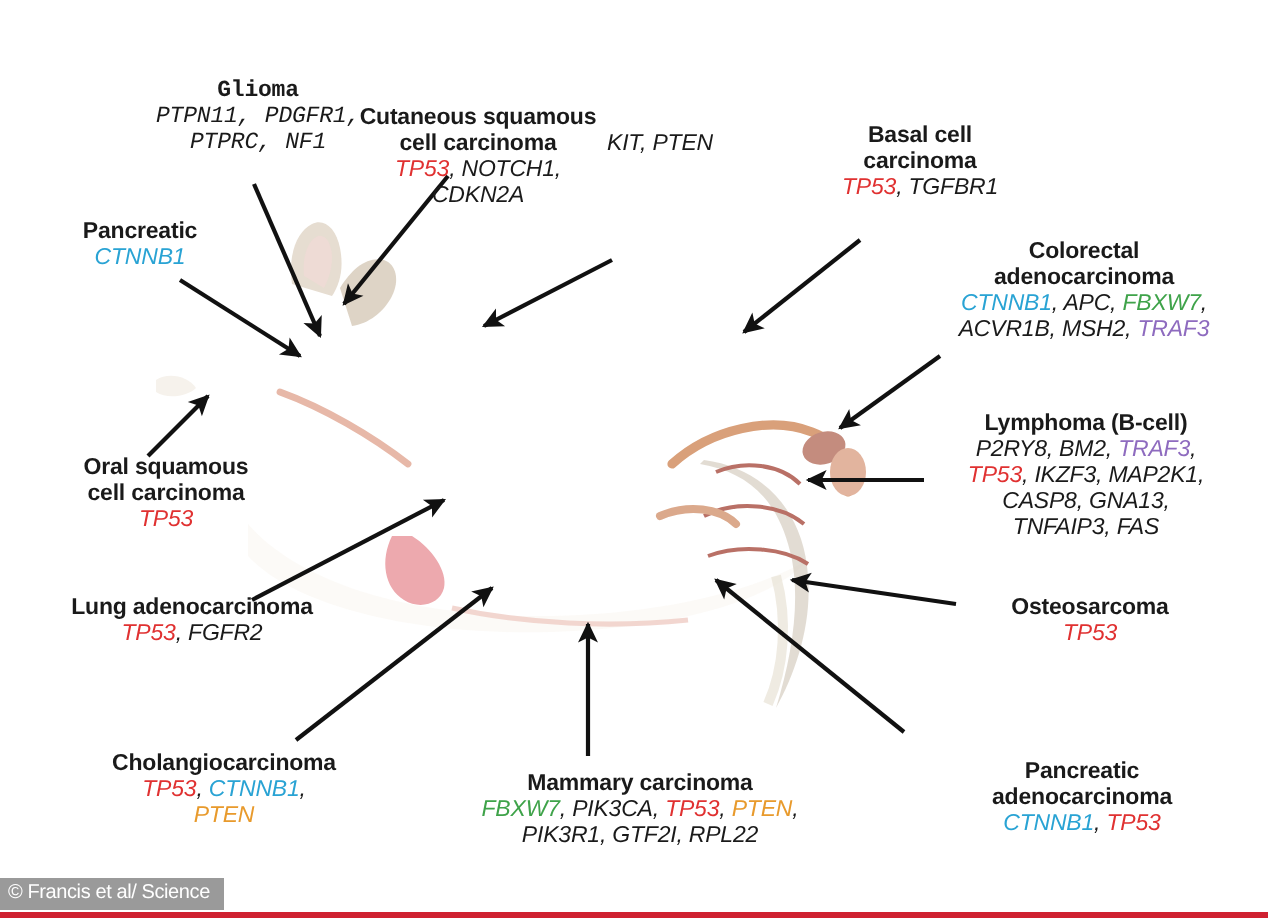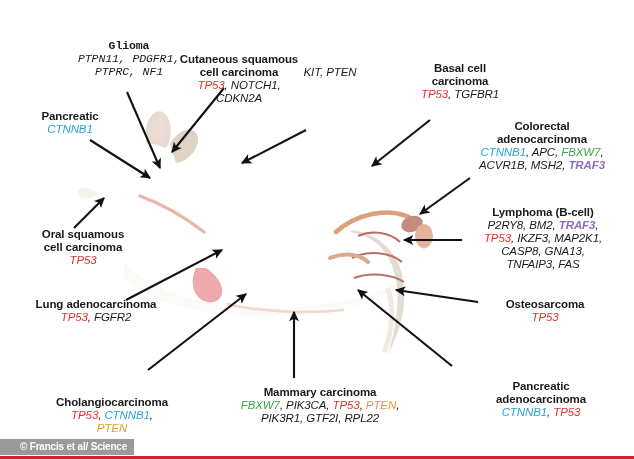--- a/index.html
+++ b/index.html
@@ -26,33 +26,33 @@
   .gene-line{
     font-style:italic;
     font-size:11.5px;
     letter-spacing:-0.1px;
     white-space:nowrap;
   }
   .g-black{color:#1a1a1a;}
   .g-red{color:#e03131;}
   .g-cyan{color:#29a3d4;}
   .g-green{color:#3fa34a;}
-  .g-purple{color:#8e6bbf;font-weight:bold;}
+  .g-purple{color:#8e6bbf;}
   .g-orange{color:#e89a2c;}
 
   svg#art{position:absolute;left:0;top:0;width:634px;height:459px;pointer-events:none;}
 
   .credit{
     position:absolute;
     left:0;bottom:4px;
     background:#9a9a9a;
     color:#ffffff;
     font-size:10px;
-    font-weight:bold;
-    padding:2px 7px 3px 20px;
+    font-weight:normal;
+    padding:2px 7px 3px 4px;
     letter-spacing:-0.2px;
     white-space:nowrap;
   }
   .redbar{
     position:absolute;left:0;bottom:0;width:634px;height:3px;
     background:#cf2131;
   }
 </style>
 </head>
 <body>
@@ -281,21 +281,21 @@
   <div class="label-block" style="left:8px;top:298px;width:176px;">
     <div class="cancer-name">Lung adenocarcinoma</div>
     <div class="gene-line"><span class="g-red">TP53</span><span class="g-black">, FGFR2</span></div>
   </div>
 
   <div class="label-block" style="left:480px;top:298px;width:130px;">
     <div class="cancer-name">Osteosarcoma</div>
     <div class="gene-line g-red">TP53</div>
   </div>
 
-  <div class="label-block" style="left:22px;top:396px;width:180px;">
+  <div class="label-block" style="left:22px;top:376px;width:180px;">
     <div class="cancer-name">Cholangiocarcinoma</div>
     <div class="gene-line"><span class="g-red">TP53</span><span class="g-black">, </span><span class="g-cyan">CTNNB1</span><span class="g-black">,</span></div>
     <div class="gene-line g-orange">PTEN</div>
   </div>
 
   <div class="label-block" style="left:202px;top:386px;width:236px;">
     <div class="cancer-name">Mammary carcinoma</div>
     <div class="gene-line"><span class="g-green">FBXW7</span><span class="g-black">, PIK3CA, </span><span class="g-red">TP53</span><span class="g-black">, </span><span class="g-orange">PTEN</span><span class="g-black">,</span></div>
     <div class="gene-line g-black">PIK3R1, GTF2I, RPL22</div>
   </div>

